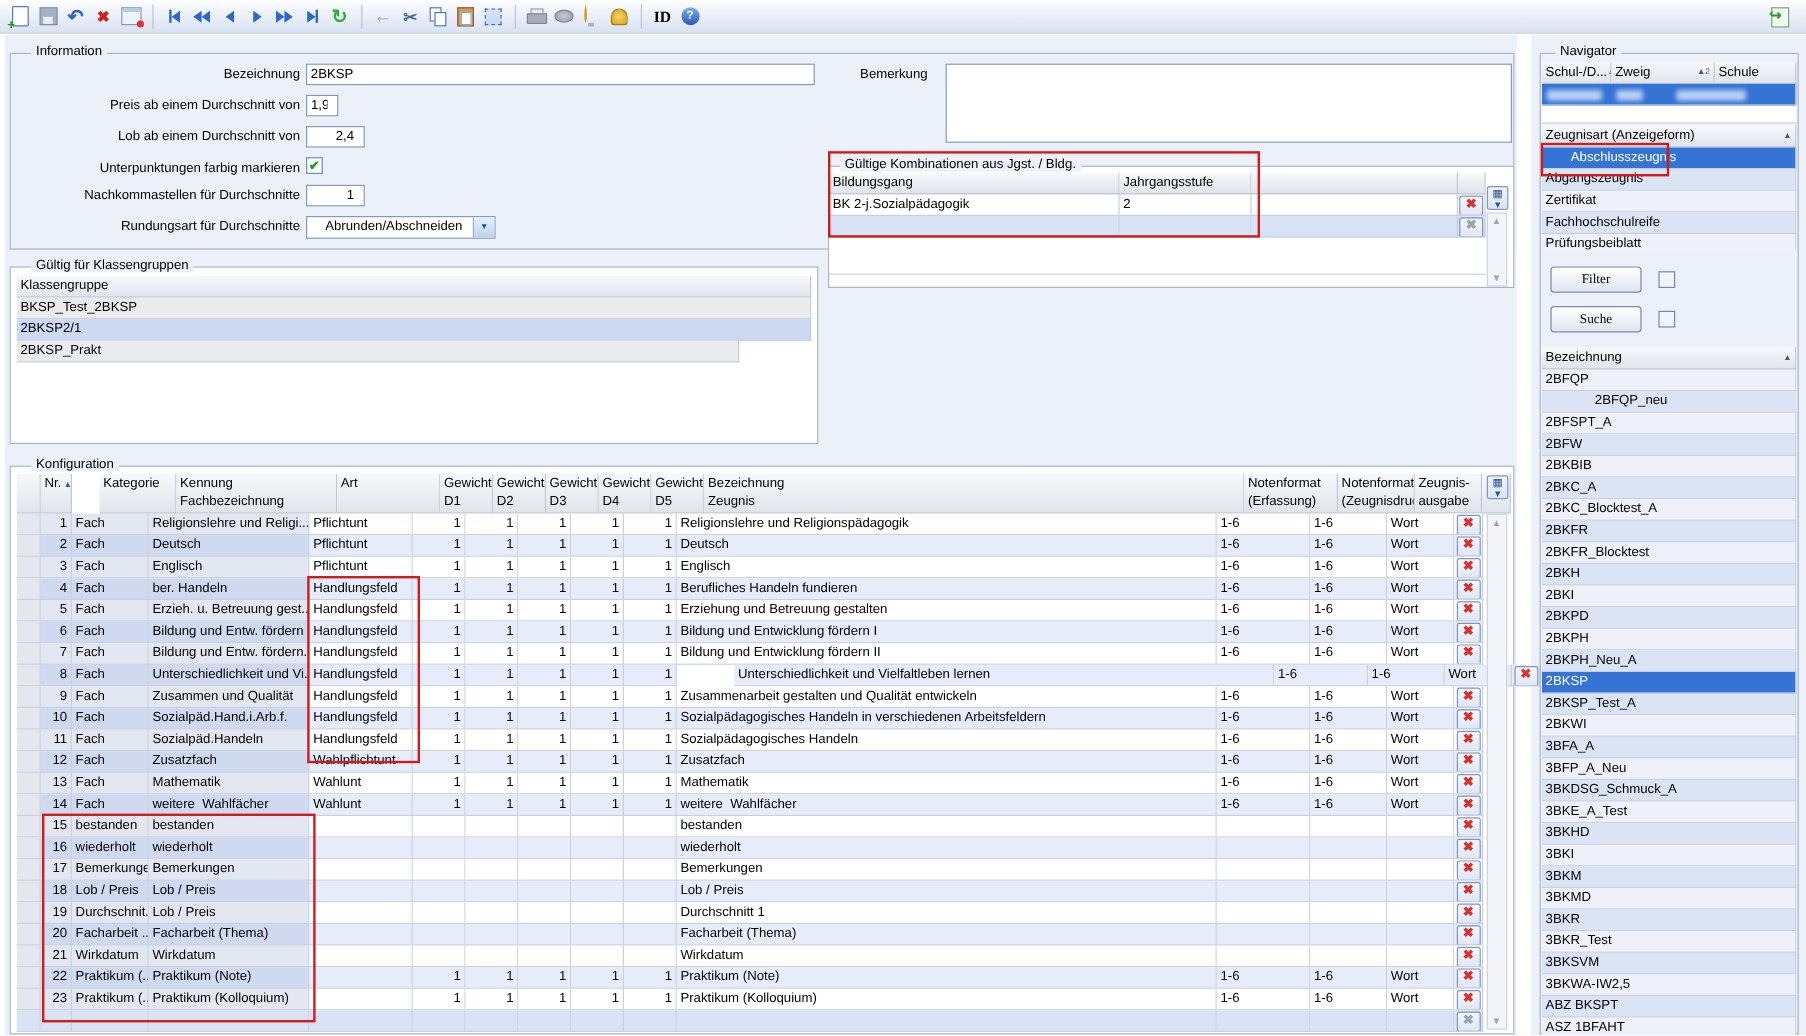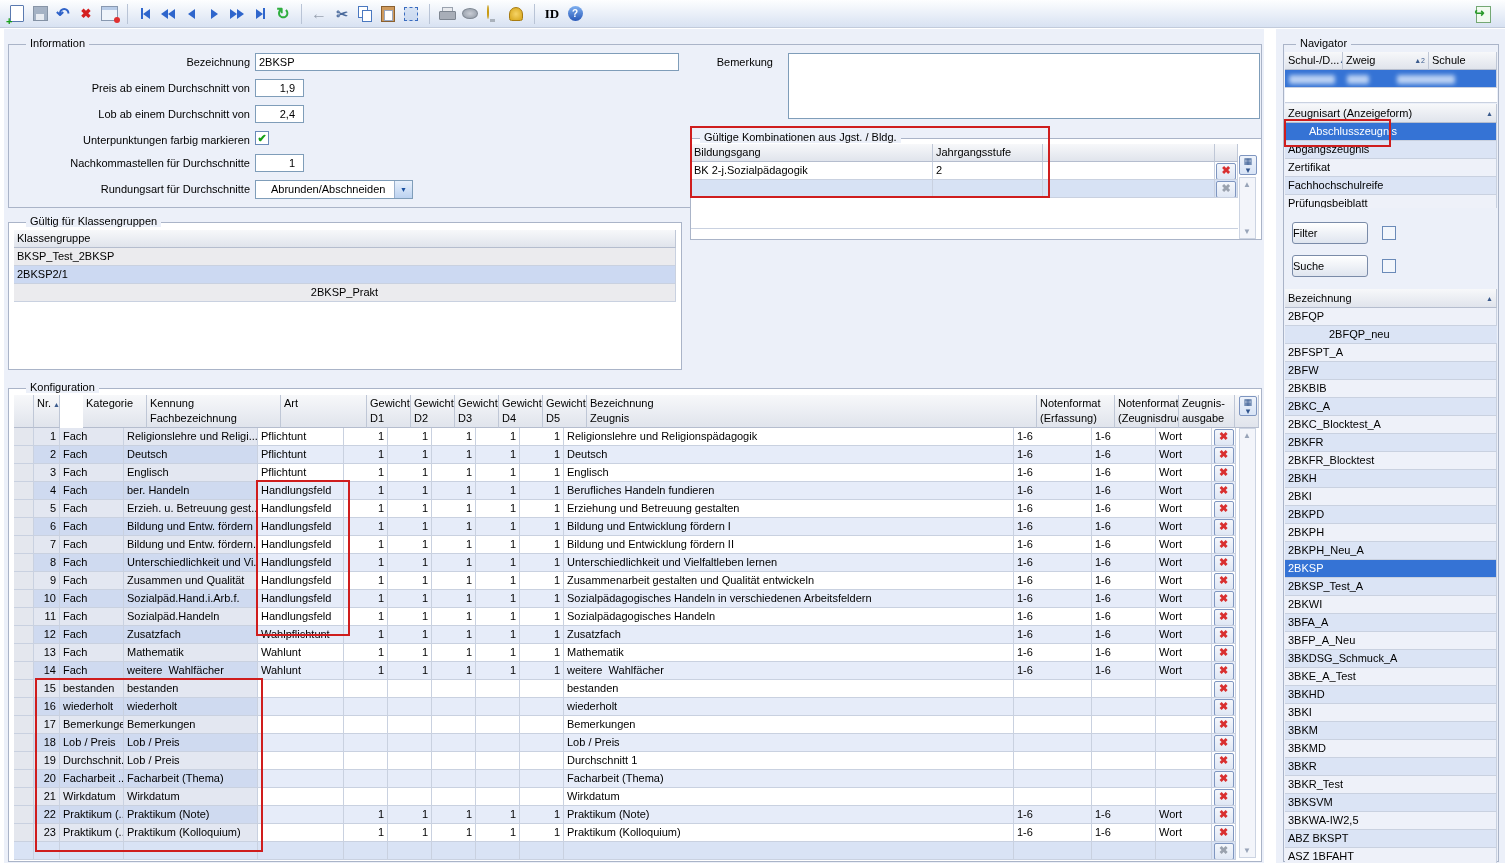--- a/index.html
+++ b/index.html
@@ -70,21 +70,21 @@
           background:linear-gradient(#f4f7fc,#dfe7f4);color:#d93030;font-weight:bold;font-size:11px;
           line-height:13px;text-align:center;}
   .delbtn.gray{color:#9aa2ae;}
   .chooser{position:absolute;width:18px;height:20px;border:1px solid #7f96c0;border-radius:2px;
            background:linear-gradient(#eef3fb,#d8e4f6);color:#30548c;font-size:9px;line-height:9px;
            text-align:center;box-sizing:border-box;padding-top:1px;}
   .sbar{position:absolute;background:#f3f5fa;border:1px solid #ccd4e2;box-sizing:border-box;}
   .sarrow{position:absolute;width:14px;height:13px;color:#98a4b8;font-size:8px;text-align:center;line-height:13px;}
   .redbox{position:absolute;border:2px solid #cf1d1d;z-index:40;pointer-events:none;}
   .xpbtn{position:absolute;border:1px solid #7a8ba8;border-radius:3px;background:linear-gradient(#ffffff,#dfe5ef);
-         display:flex;align-items:center;justify-content:flex-start;box-sizing:border-box;}
+         display:flex;align-items:center;justify-content:center;box-sizing:border-box;font-family:Liberation Serif, serif;}
   .sort{color:#3a5a8c;font-size:7px;margin-left:2px;}
   .blurb{position:absolute;height:9px;top:5px;background:#cfe0f8;opacity:.85;filter:blur(2px);border-radius:2px;}
 </style>
 </head>
 <body>
 
 <div id="screen">
 
   <div id="toolbar">
     <span class="tbi">
@@ -179,21 +179,21 @@
 
   <div id="main"></div>
   <div id="navpanel"></div>
 
   <div class="gb" style="left:8px;top:44px;width:1254px;height:164px;"></div>
   <div class="leg" style="left:26px;top:37px;">Information</div>
 
   <div class="flabel" style="left:50px;top:56px;">Bezeichnung</div>
   <input class="tinput" style="left: 255px; top: 53px; width: 424px; height: 18px;" value="2BKSP">
   <div class="flabel" style="left:50px;top:82px;">Preis ab einem Durchschnitt von</div>
-  <input class="tinput num-in" style="left: 255px; top: 79px; width: 49px; height: 18px;" value="1,9">
+  <input class="tinput num-in" style="left: 255px; top: 79px; width: 27px; height: 18px;" value="1,9">
   <div class="flabel" style="left:50px;top:108px;">Lob ab einem Durchschnitt von</div>
   <input class="tinput num-in" style="left: 255px; top: 105px; width: 49px; height: 18px;" value="2,4">
   <div class="flabel" style="left:50px;top:134px;">Unterpunktungen farbig markieren</div>
   <div class="cb" style="left:255px;top:131px;">✔</div>
   <div class="flabel" style="left:50px;top:157px;">Nachkommastellen für Durchschnitte</div>
   <input class="tinput num-in" style="left: 255px; top: 154px; width: 49px; height: 18px;" value="1">
   <div class="flabel" style="left:50px;top:183px;">Rundungsart für Durchschnitte</div>
   <div class="dd" style="left:255px;top:180px;width:158px;">
     <span class="ddtxt">Abrunden/Abschneiden</span>
     <span class="ddbtn">▼</span>
@@ -236,21 +236,21 @@
       <div class="grow">
         <div class="hc" style="width: 662px; height: 18px;">Klassengruppe</div>
       </div>
       <div class="grow">
         <div class="c" style="width: 662px; background: rgb(235, 235, 238);">BKSP_Test_2BKSP</div>
       </div>
       <div class="grow">
         <div class="c" style="width: 662px; background: rgb(204, 217, 242);">2BKSP2/1</div>
       </div>
       <div class="grow">
-        <div class="c" style="width: 662px; background: rgb(235, 235, 238); text-align: center;">2BKSP_Prakt</div>
+        <div class="c" style="width: 602px; background: rgb(235, 235, 238);">2BKSP_Prakt</div>
       </div>
       <div style="height: 66px; background: rgb(255, 255, 255);"></div>
     </div>
 
   <div class="gb" style="left:8px;top:388px;width:1254px;height:474px;background:#fff;"></div>
   <div class="leg" style="left:26px;top:381px;">Konfiguration</div>
   <div id="konfig-table" style="position:absolute;left:14px;top:395px;width:1222px;">
       <div class="grow">
         <div class="hc" style="width: 20px; height: 33px;"></div>
         <div class="hc" style="width: 26px; height: 33px;">Nr.<span class="sort">▲</span></div>
@@ -401,21 +401,21 @@
         <div class="c selcell" style="width: 20px;"></div>
         <div class="c num" style="width: 26px; background: rgb(207, 218, 240);">8</div>
         <div class="c" style="width: 64px; background: rgb(207, 218, 240);">Fach</div>
         <div class="c" style="width: 134px; background: rgb(207, 218, 240);">Unterschiedlichkeit und Vi...</div>
         <div class="c" style="width: 86px; background: rgb(230, 236, 249);">Handlungsfeld</div>
         <div class="c num" style="width: 44px; background: rgb(230, 236, 249);">1</div>
         <div class="c num" style="width: 44px; background: rgb(230, 236, 249);">1</div>
         <div class="c num" style="width: 44px; background: rgb(230, 236, 249);">1</div>
         <div class="c num" style="width: 44px; background: rgb(230, 236, 249);">1</div>
         <div class="c num" style="width: 44px; background: rgb(230, 236, 249);">1</div>
-        <div class="c" style="width: 450px; background: rgb(230, 236, 249);">Unterschiedlichkeit und Vielfaltleben lernen</div>
+        <div class="c" style="width: 450px; background: rgb(230, 236, 249); margin-left: 48px;">Unterschiedlichkeit und Vielfaltleben lernen</div>
         <div class="c" style="width: 78px; background: rgb(230, 236, 249);">1-6</div>
         <div class="c" style="width: 64px; background: rgb(230, 236, 249);">1-6</div>
         <div class="c" style="width: 56px; background: rgb(230, 236, 249);">Wort</div>
         <div class="c" style="width: 24px; background: rgb(230, 236, 249); padding: 0px;"><div class="delbtn">✖</div></div>
       </div>
       <div class="grow">
         <div class="c selcell" style="width: 20px;"></div>
         <div class="c num" style="width: 26px; background: rgb(227, 231, 241);">9</div>
         <div class="c" style="width: 64px; background: rgb(227, 231, 241);">Fach</div>
         <div class="c" style="width: 134px; background: rgb(227, 231, 241);">Zusammen und Qualität</div>

